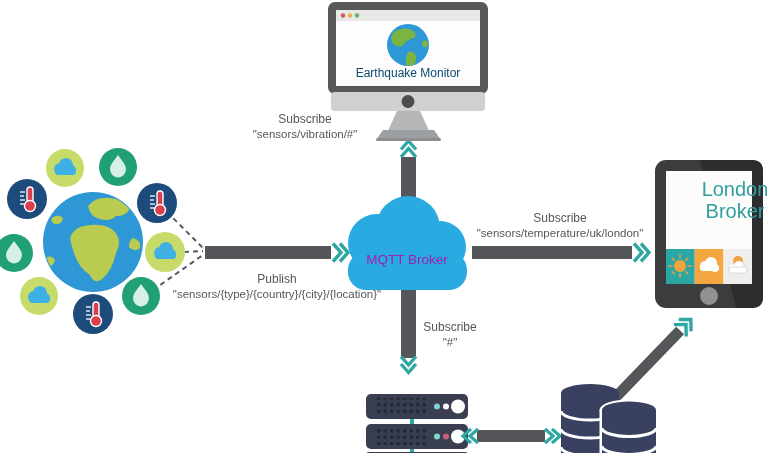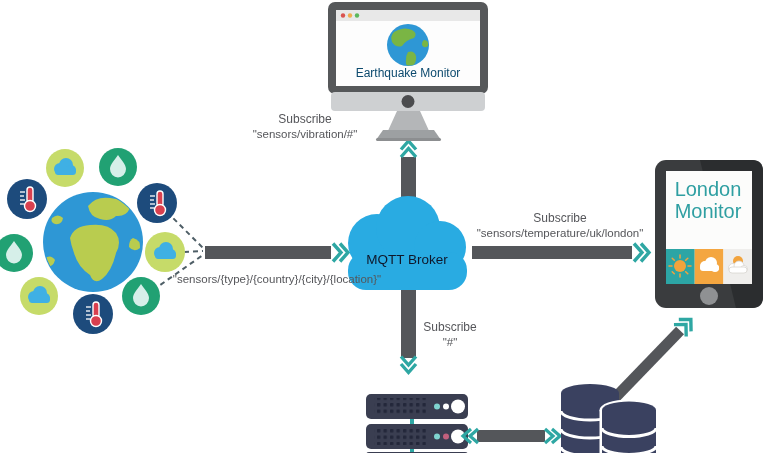--- a/index.html
+++ b/index.html
@@ -2,26 +2,26 @@
 <html><head>
 <meta charset="utf-8">
 <style>
   html,body{margin:0;padding:0;background:#fff;}
   .stage{position:relative;width:767px;height:453px;background:#ffffff;overflow:hidden;
          font-family:"Liberation Sans",sans-serif;}
   .stage svg{position:absolute;left:0;top:0;}
   .lbl{position:absolute;transform:translateX(-50%);text-align:center;
        color:#55565a;font-size:11.5px;line-height:1.28;white-space:nowrap;}
   .lbl .action{font-size:12px;text-align:center;}
-  .broker-lbl{position:absolute;transform:translateX(-50%);color:#0f172a;
+  .broker-lbl{position:absolute;transform:translateX(-50%);color:#a21caf;
        font-size:13.5px;white-space:nowrap;}
   .monitor-lbl{position:absolute;transform:translateX(-50%);color:#0c4a6e;
        font-size:12px;white-space:nowrap;}
   .tablet-lbl{position:absolute;transform:translateX(-50%);color:#2f9fa2;
-       font-size:20px;line-height:1.12;text-align:center;white-space:nowrap;}
+       font-size:20px;line-height:1.12;text-align:center;white-space:nowrap;margin-left:27px;}
 </style>
 </head>
 <body>
 
 <div class="stage">
 
 <svg width="767" height="453" viewBox="0 0 767 453">
   <defs>
     <pattern id="vents" width="6.5" height="6.5" patternUnits="userSpaceOnUse">
       <rect x="0" y="0" width="3.4" height="3.4" rx="0.6" fill="#23273a"></rect>
@@ -296,35 +296,36 @@
     </g>
   </g>
 </svg>
 
 <div class="lbl" style="left:305px;top:112px">
   <div class="action">Subscribe</div>
   <div>"sensors/vibration/#"</div>
 </div>
 
 <div class="lbl" style="left:277px;top:272px">
+  <div class="action">Publish</div>
   <div>"sensors/{type}/{country}/{city}/{location}"</div>
 </div>
 
 <div class="lbl" style="left:560px;top:211px">
   <div class="action">Subscribe</div>
   <div>"sensors/temperature/uk/london"</div>
 </div>
 
 <div class="lbl" style="left:450px;top:320px">
   <div class="action">Subscribe</div>
   <div>"#"</div>
 </div>
 
 <div class="broker-lbl" style="left:407px;top:252px">MQTT Broker</div>
 
 <div class="monitor-lbl" style="left:408px;top:66px">Earthquake Monitor</div>
 
 <div class="tablet-lbl" style="left:708px;top:178px">
   <div>London</div>
-  <div>Monitor</div>
+  <div>Broker</div>
 </div>
 
 </div>
 
 </body></html>

